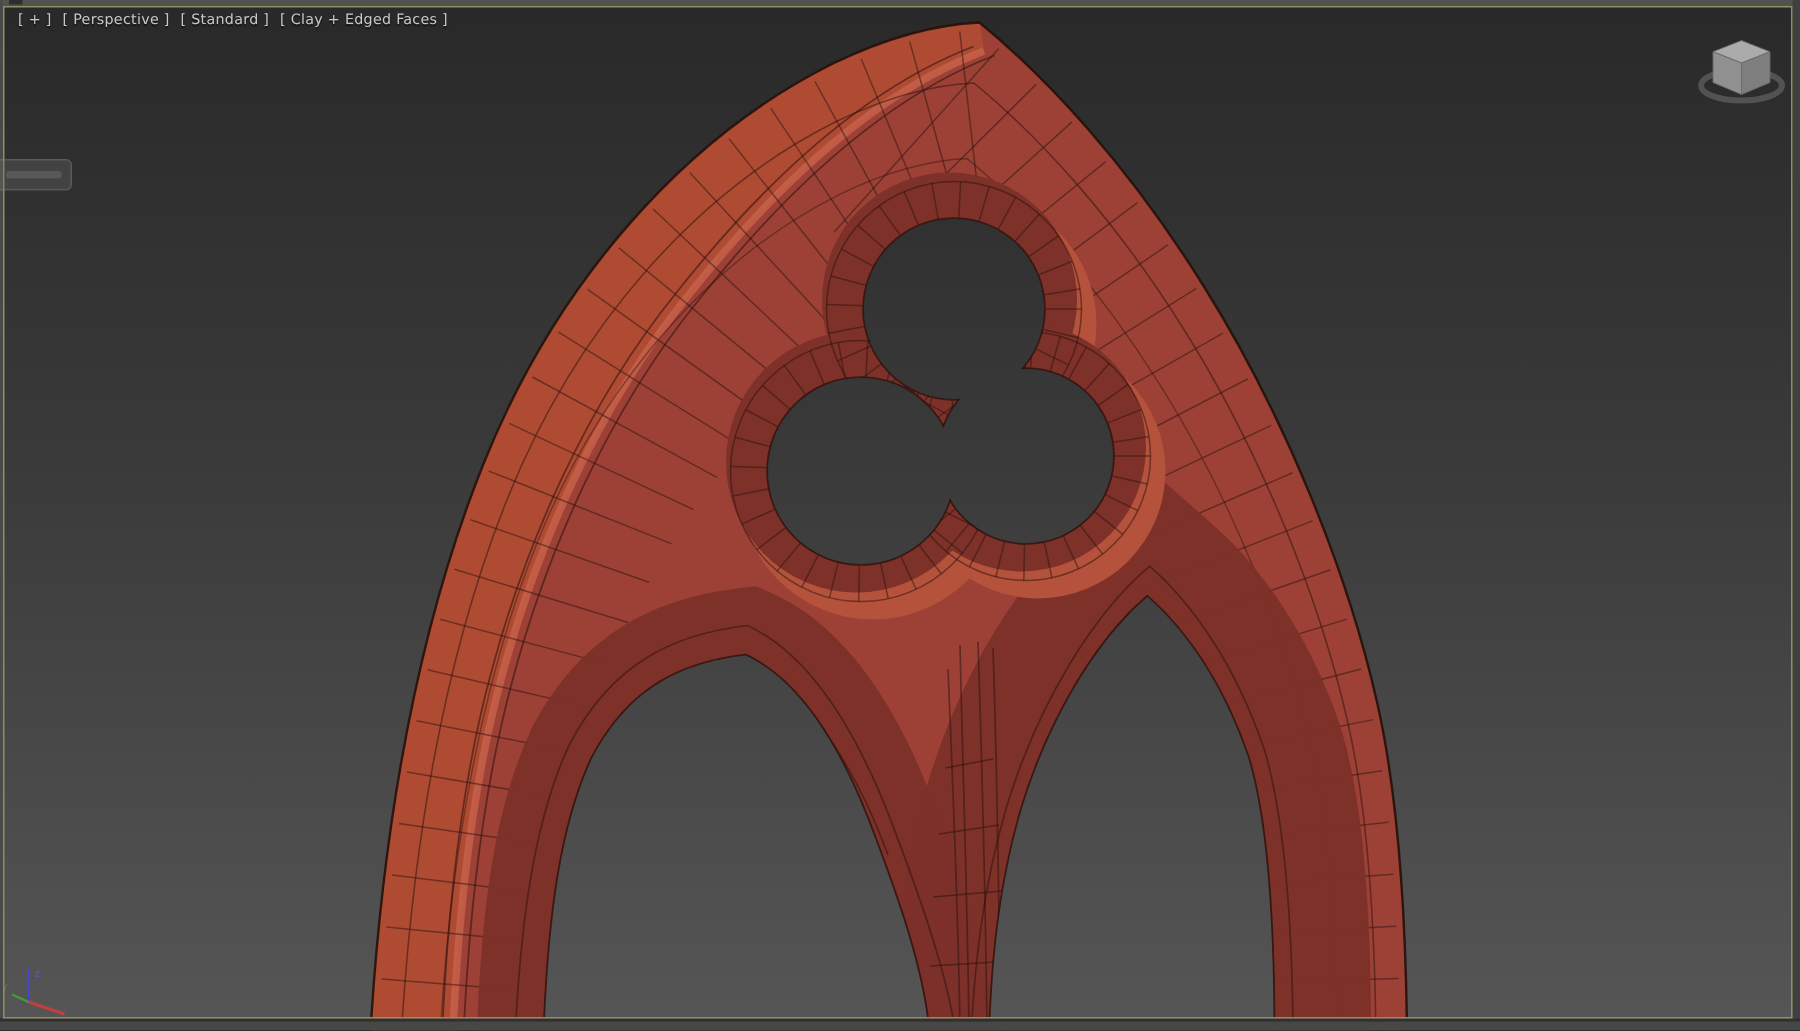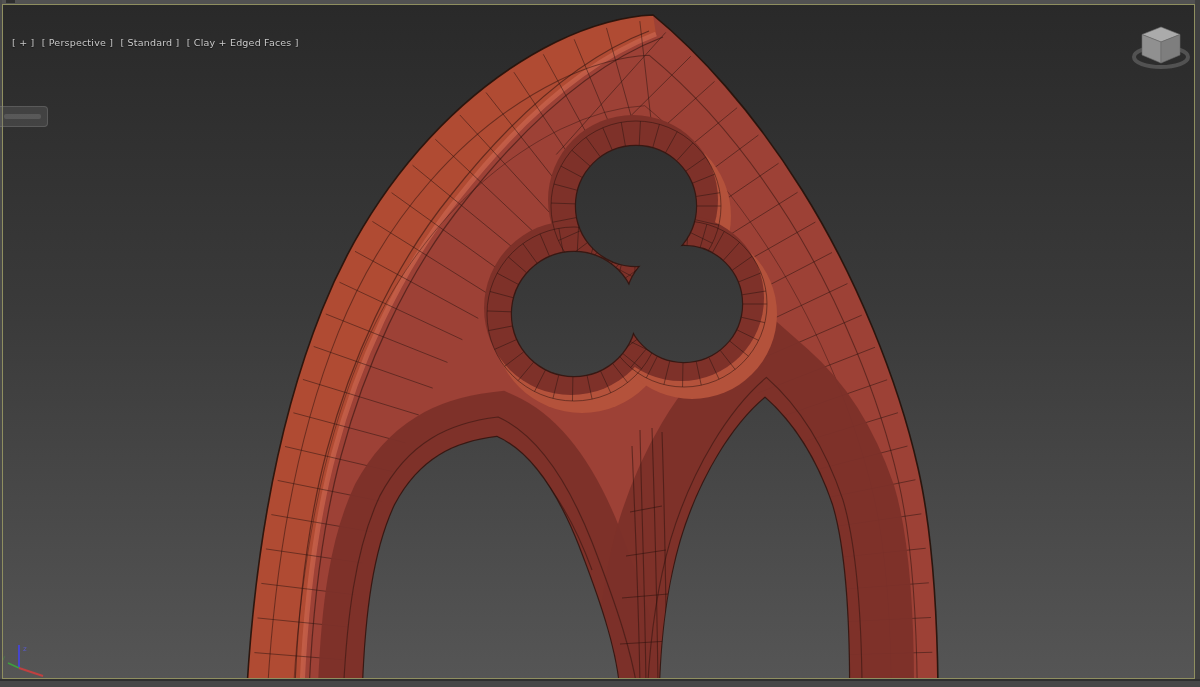--- a/index.html
+++ b/index.html
@@ -12,21 +12,21 @@
   .m-top-notch{position:absolute;left:6px;top:0;width:9px;height:3px;background:#2e2e2e;}
   .m-left{left:0;top:0;bottom:0;width:2px;background:#4a4a4a;}
   .m-right{right:0;top:0;bottom:0;width:5px;background:#404040;}
   .m-bottom{left:0;right:0;bottom:0;height:8px;background:#474747;}
   .m-bottom-line{position:absolute;left:0;right:0;top:0;height:2px;background:#2f2f2f;}
   .vp-border{position:absolute;left:2px;top:4px;right:5px;bottom:8px;
              border:1px solid #8f8f60;z-index:6;pointer-events:none;}
   
   .vp-label{position:absolute;left:12px;top:8px;z-index:7;color:#c9c9c9;
             font-size:9.5px;letter-spacing:.2px;white-space:nowrap;
-            text-shadow:0 1px 1px rgba(0,0,0,.6);margin-top:29px;}
+            text-shadow:0 1px 1px rgba(0,0,0,.6);}
   .vp-label span{margin-right:4px;cursor:default;}
   
   .tooltip-faded{position:absolute;left:-4px;top:106px;width:50px;height:19px;z-index:7;
                  background:rgba(110,110,110,.32);border:1px solid rgba(145,145,145,.30);
                  border-radius:4px;}
   .tooltip-faded .dash{position:absolute;left:7px;right:6px;top:7px;height:5px;
                        background:rgba(170,170,170,.22);border-radius:2px;}
   .tooltip-faded .txt{font-size:7px;color:rgba(200,200,200,.25);}
 </style>
 </head>

